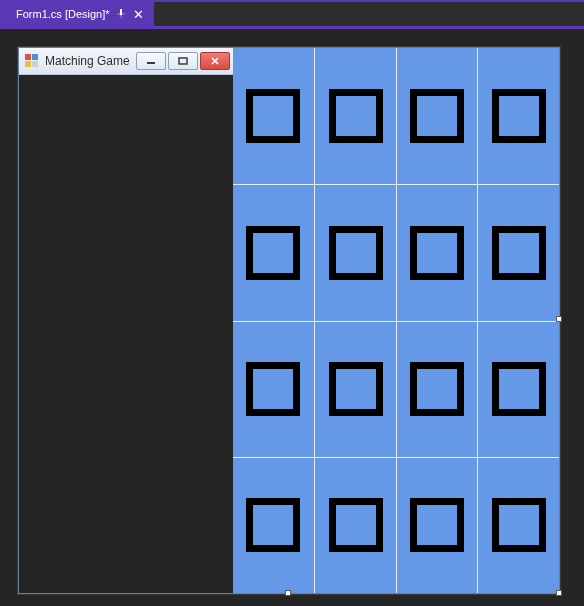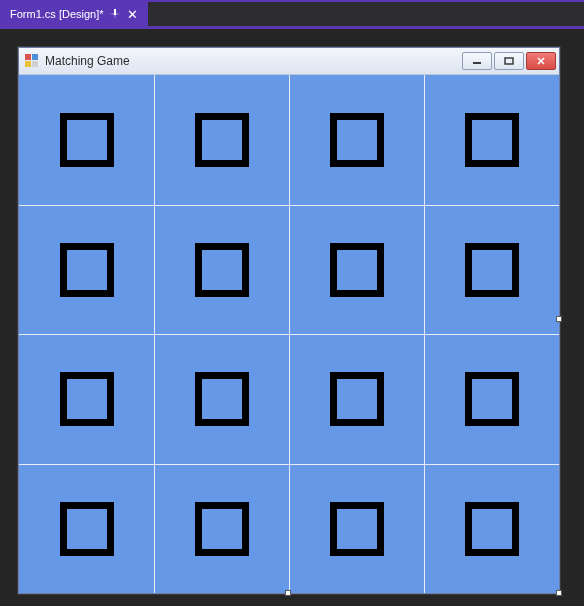--- a/index.html
+++ b/index.html
@@ -18,21 +18,21 @@
   .tab-strip {
     height: 24px;
     background: #2d2d30;
     border-top: 2px solid #5a38b5;
     display: flex;
     align-items: stretch;
   }
   .tab {
     display: flex;
     align-items: center;
-    padding: 0 8px 0 10px;
+    padding: 0 8px 0 16px;
     background: #5a38b5;
     color: #fff;
     gap: 6px;
     font-size: 11px;
   }
   .tab .pin {
     width: 10px; height: 10px;
     display: inline-flex; align-items: center; justify-content: center;
   }
   .tab .pin svg { width: 10px; height: 10px; }
@@ -59,21 +59,21 @@
   
   .winform {
     position: absolute;
     left: 18px;
     top: 18px;
     width: 540px;
     height: 545px;
     border: 1px solid #6b7da6;
     box-shadow: 0 0 0 1px #3a3a3d;
     display: flex;
-    flex-direction: column;
+    flex-direction: row;
   }
 
   .titlebar {
     height: 26px;
     background: linear-gradient(#f3f6fb, #dde5f1);
     border-bottom: 1px solid #b9c6dc;
     display: flex;
     align-items: center;
     padding: 0 3px 0 6px;
     gap: 6px;

